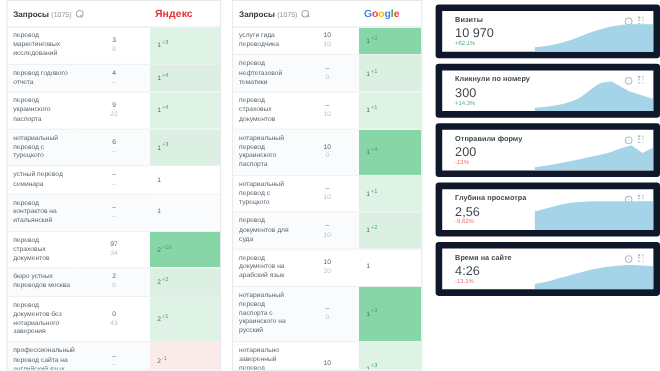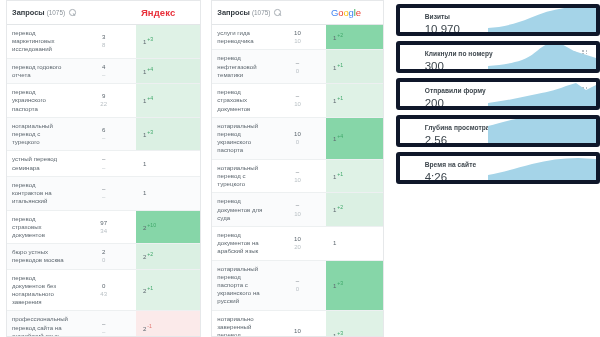--- a/index.html
+++ b/index.html
@@ -69,21 +69,21 @@
   th.col-engine {
     text-align: center;
     font-size: 9px;
     font-weight: bold;
     letter-spacing: .1px;
     margin-left: 19px;
   }
   .logo-yandex { color: #e8303a; font-weight: bold; font-size: 9.5px; }
   .g-b { color: #4285f4; } .g-r { color: #ea4335; }
   .g-y { color: #fbbc05; } .g-g { color: #34a853; }
-  .logo-google { font-size: 9.5px; font-weight: normal; letter-spacing: -0.1px; }
+  .logo-google { font-size: 9.5px; font-weight: bold; letter-spacing: -0.1px; }
 
   .tbl td {
     border-bottom: 1px solid #edf0f1;
     vertical-align: middle;
     font-size: 6.1px;
     color: #5c666e;
     line-height: 1.35;
   }
   .td-query { padding: 4px 5px; }
   .td-freq {
@@ -124,24 +124,24 @@
     width: 205px;
     margin-left: 12px;
     padding-top: 4px;
     display: flex;
     flex-direction: column;
     gap: 5px;
   }
   .card {
     position: relative;
     background: #fff;
-    border: 4px solid #0f172a;
+    border: 6px solid #0f172a;
     border-radius: 3px;
-    height: 32px;
-    padding: 5px 7px 3px 25px;
+    height: 49px;
+    padding: 5px 7px 3px 12px;
     overflow: hidden;
   }
   .card-title {
     font-size: 6.6px;
     font-weight: bold;
     color: #3d464d;
     letter-spacing: .05px;
   }
   .card-value {
     font-size: 11.5px;

